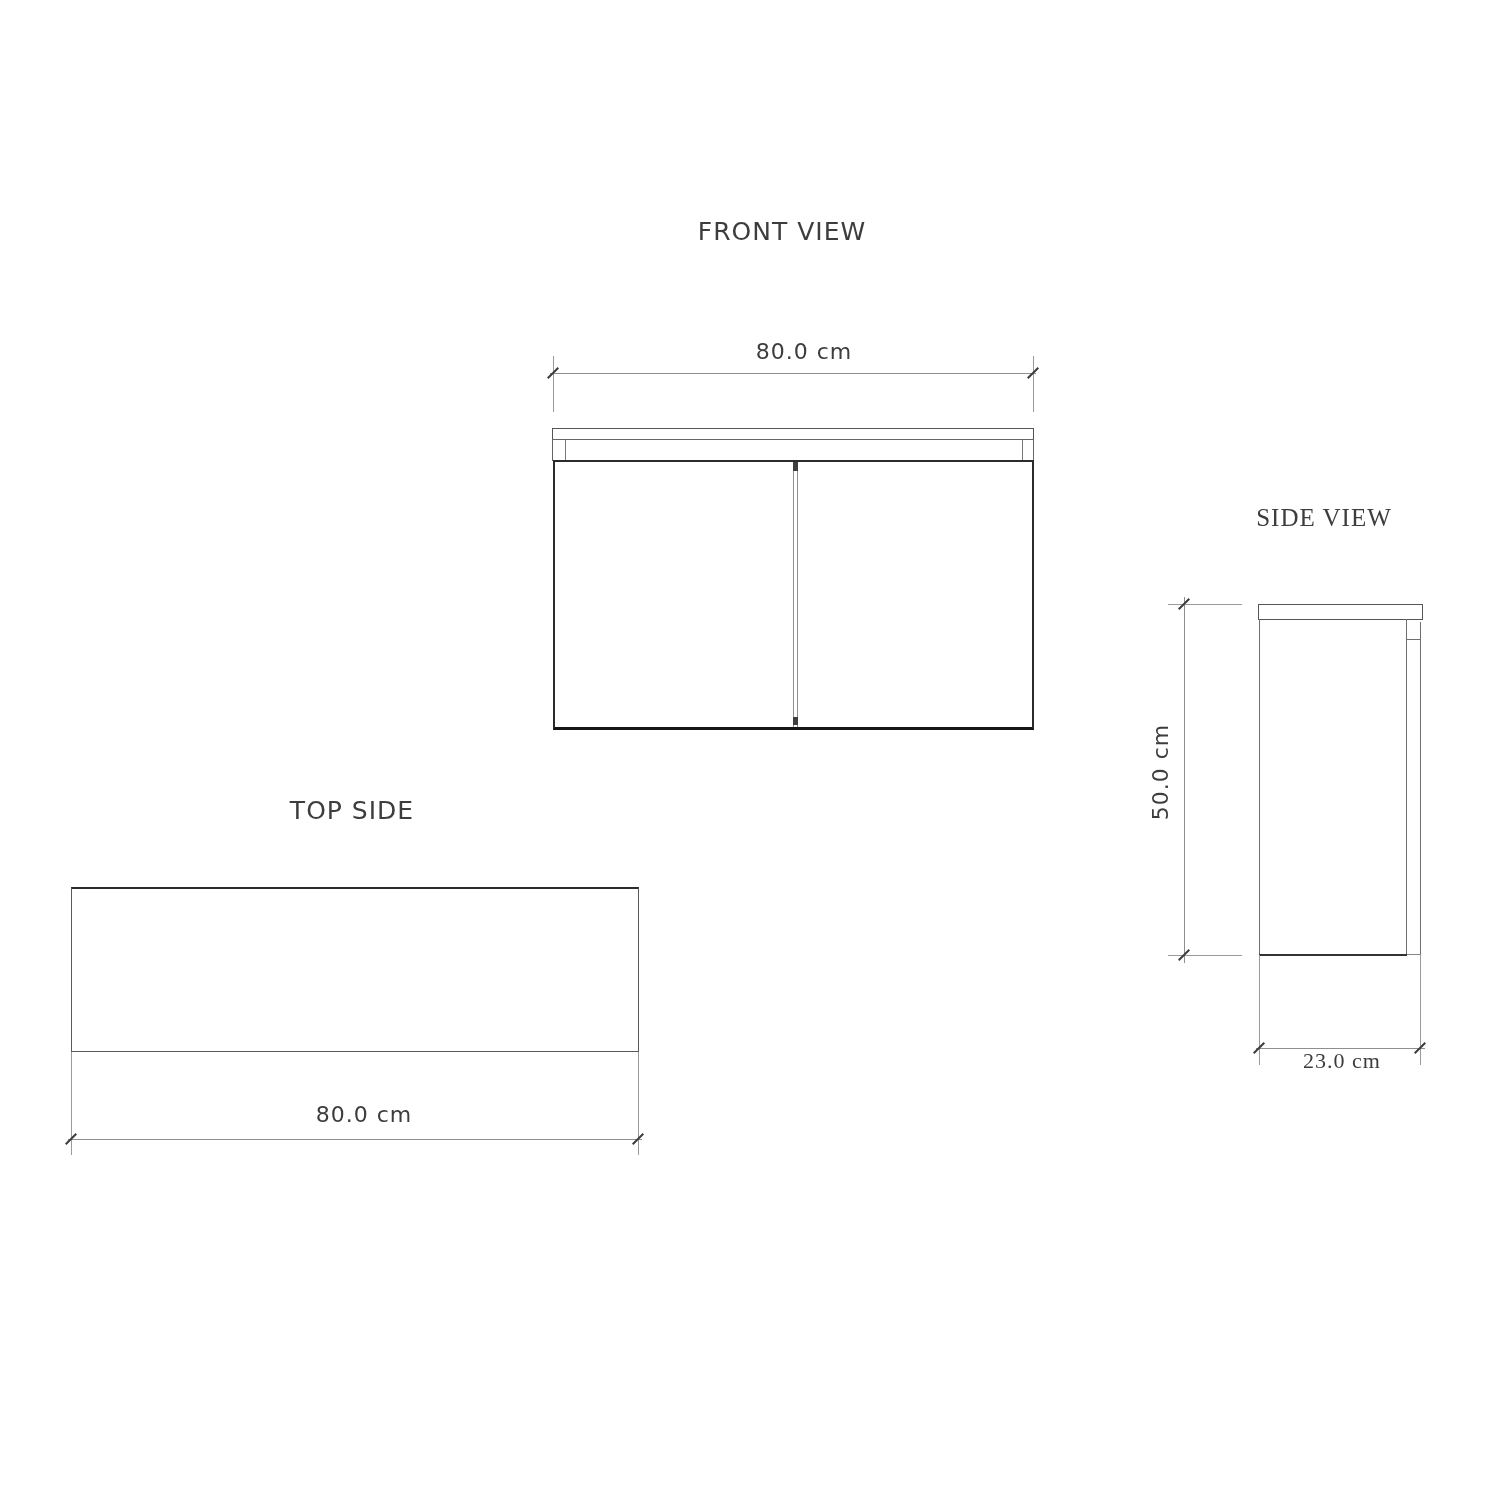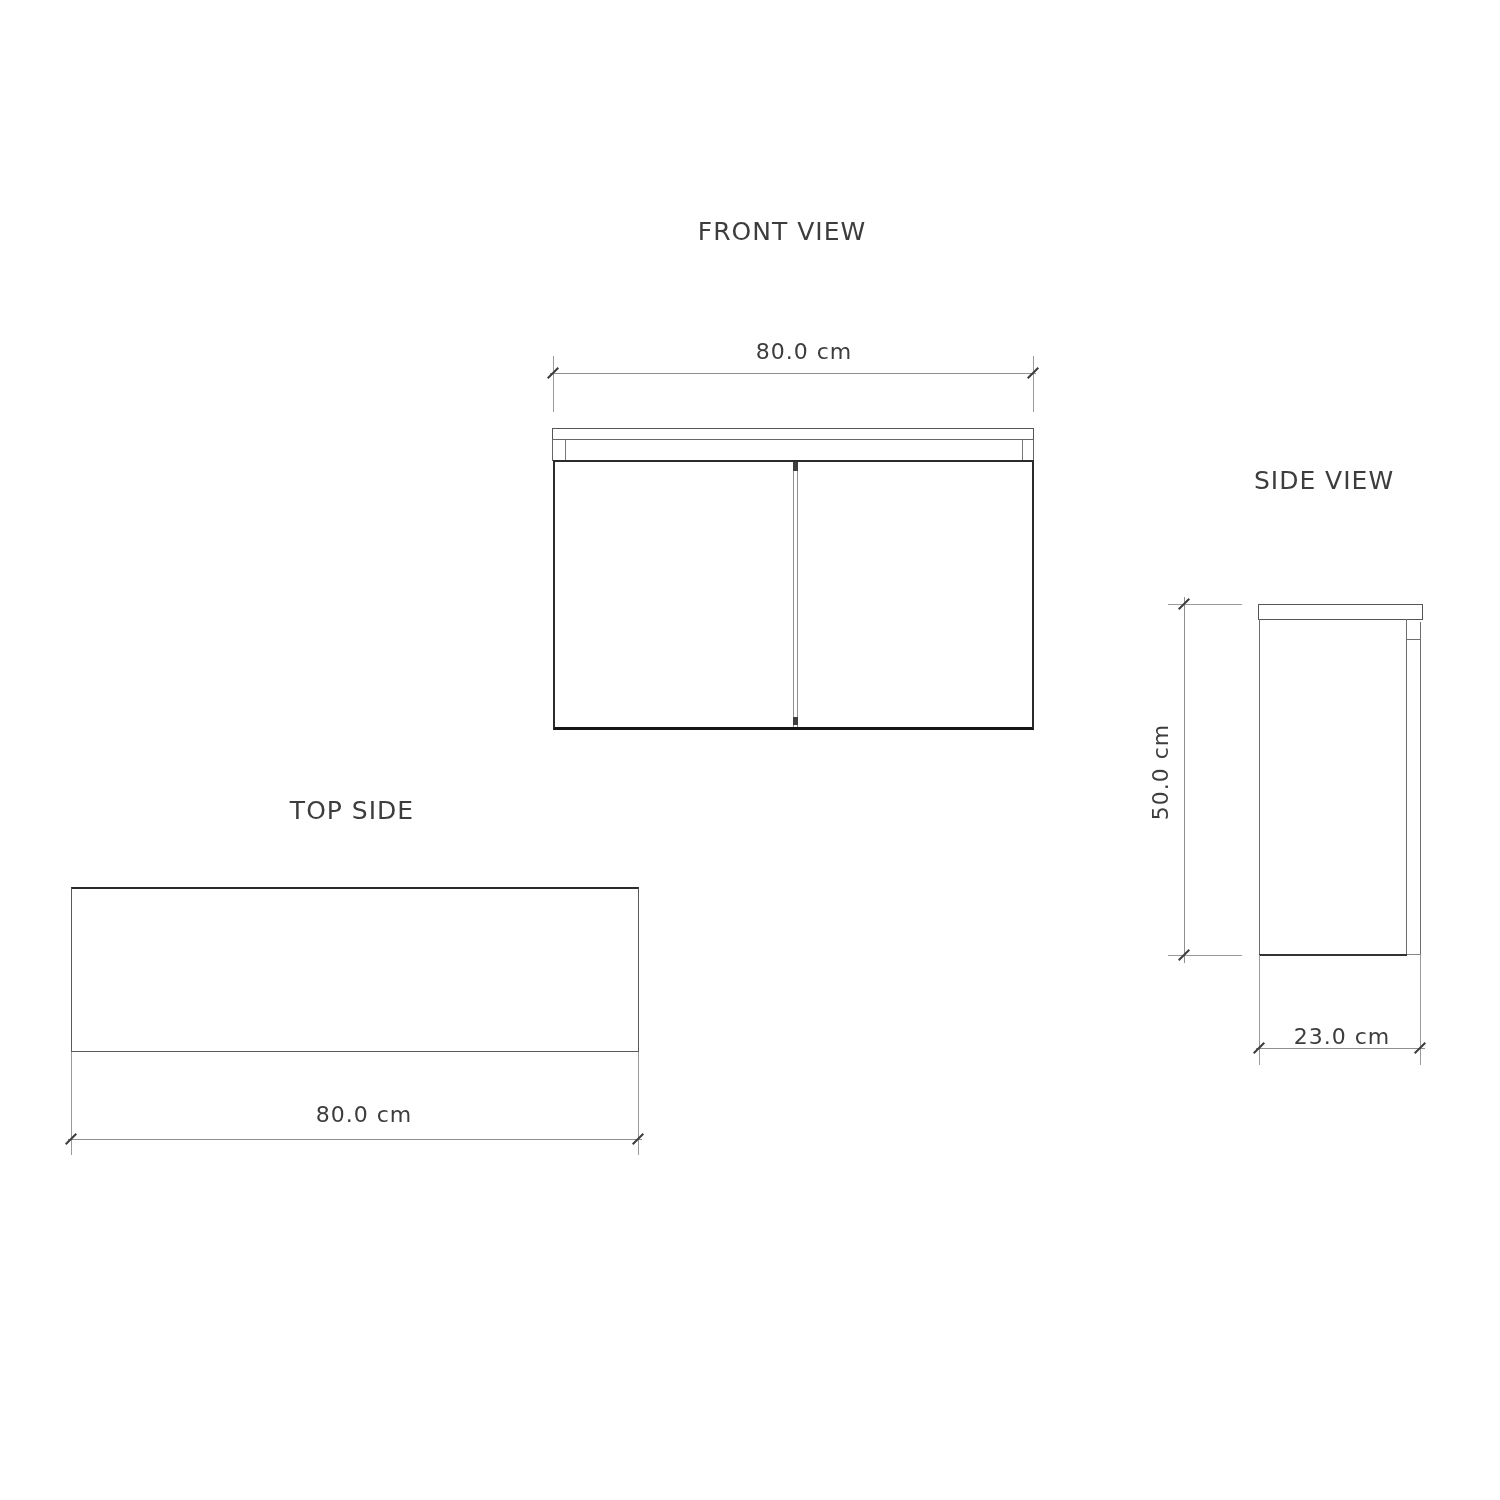--- a/index.html
+++ b/index.html
@@ -50,39 +50,39 @@
     <div class="vl" style="left:1022px;top:440px;height:20px;background:#777777;"></div>
 
     <div class="box" style="left:553px;top:460px;width:481px;height:270px;border:2px solid #2b2b2b;border-bottom:3px solid #161616;"></div>
     <div class="vl" style="left:793px;top:462px;height:265px;background:#8f8f8f;"></div>
     <div class="vl" style="left:797px;top:462px;height:265px;background:#8f8f8f;"></div>
     <div class="nub" style="left:793px;top:462px;width:5px;height:9px;"></div>
     <div class="nub" style="left:793px;top:717px;width:5px;height:8px;"></div>
   </div>
 
   <div>
-    <div class="view-title" style="left:1324px;top:480px;">SIDE VIEW</div>
+    <div class="view-title" style="left:1324px;top:518px;font-family:Liberation Serif, serif;">SIDE VIEW</div>
 
     <div class="box" style="left:1258px;top:604px;width:165px;height:16px;border:1px solid #555555;"></div>
 
     <div class="vl" style="left:1259px;top:619px;height:336px;"></div>
     <div class="vl" style="left:1406px;top:619px;height:336px;"></div>
     <div class="vl" style="left:1420px;top:622px;height:333px;"></div>
     <div class="hl" style="left:1406px;top:639px;width:15px;"></div>
     <div class="abs" style="left:1259px;top:954px;width:148px;height:2px;background:#333333;"></div>
     <div class="hl" style="left:1407px;top:954px;width:14px;background:#888888;"></div>
 
     <div class="dim-label vertical" style="left:1160px;top:772px;">50.0 cm</div>
     <div class="vl dim" style="left:1184px;top:597px;height:366px;"></div>
     <div class="hl ext" style="left:1168px;top:604px;width:74px;"></div>
     <div class="hl ext" style="left:1168px;top:955px;width:74px;"></div>
     <div class="tick" style="left:1184px;top:604px;"></div>
     <div class="tick" style="left:1184px;top:955px;"></div>
 
-    <div class="dim-label" style="left:1342px;top:1036px;">23.0 cm</div>
+    <div class="dim-label" style="left:1342px;top:1061px;font-family:Liberation Serif, serif;">23.0 cm</div>
     <div class="vl ext" style="left:1259px;top:955px;height:110px;"></div>
     <div class="vl ext" style="left:1420px;top:955px;height:110px;"></div>
     <div class="hl dim" style="left:1256px;top:1048px;width:169px;"></div>
     <div class="tick" style="left:1259px;top:1048px;"></div>
     <div class="tick" style="left:1420px;top:1048px;"></div>
   </div>
 
   <div>
     <div class="view-title" style="left:352px;top:810px;">TOP SIDE</div>
 

